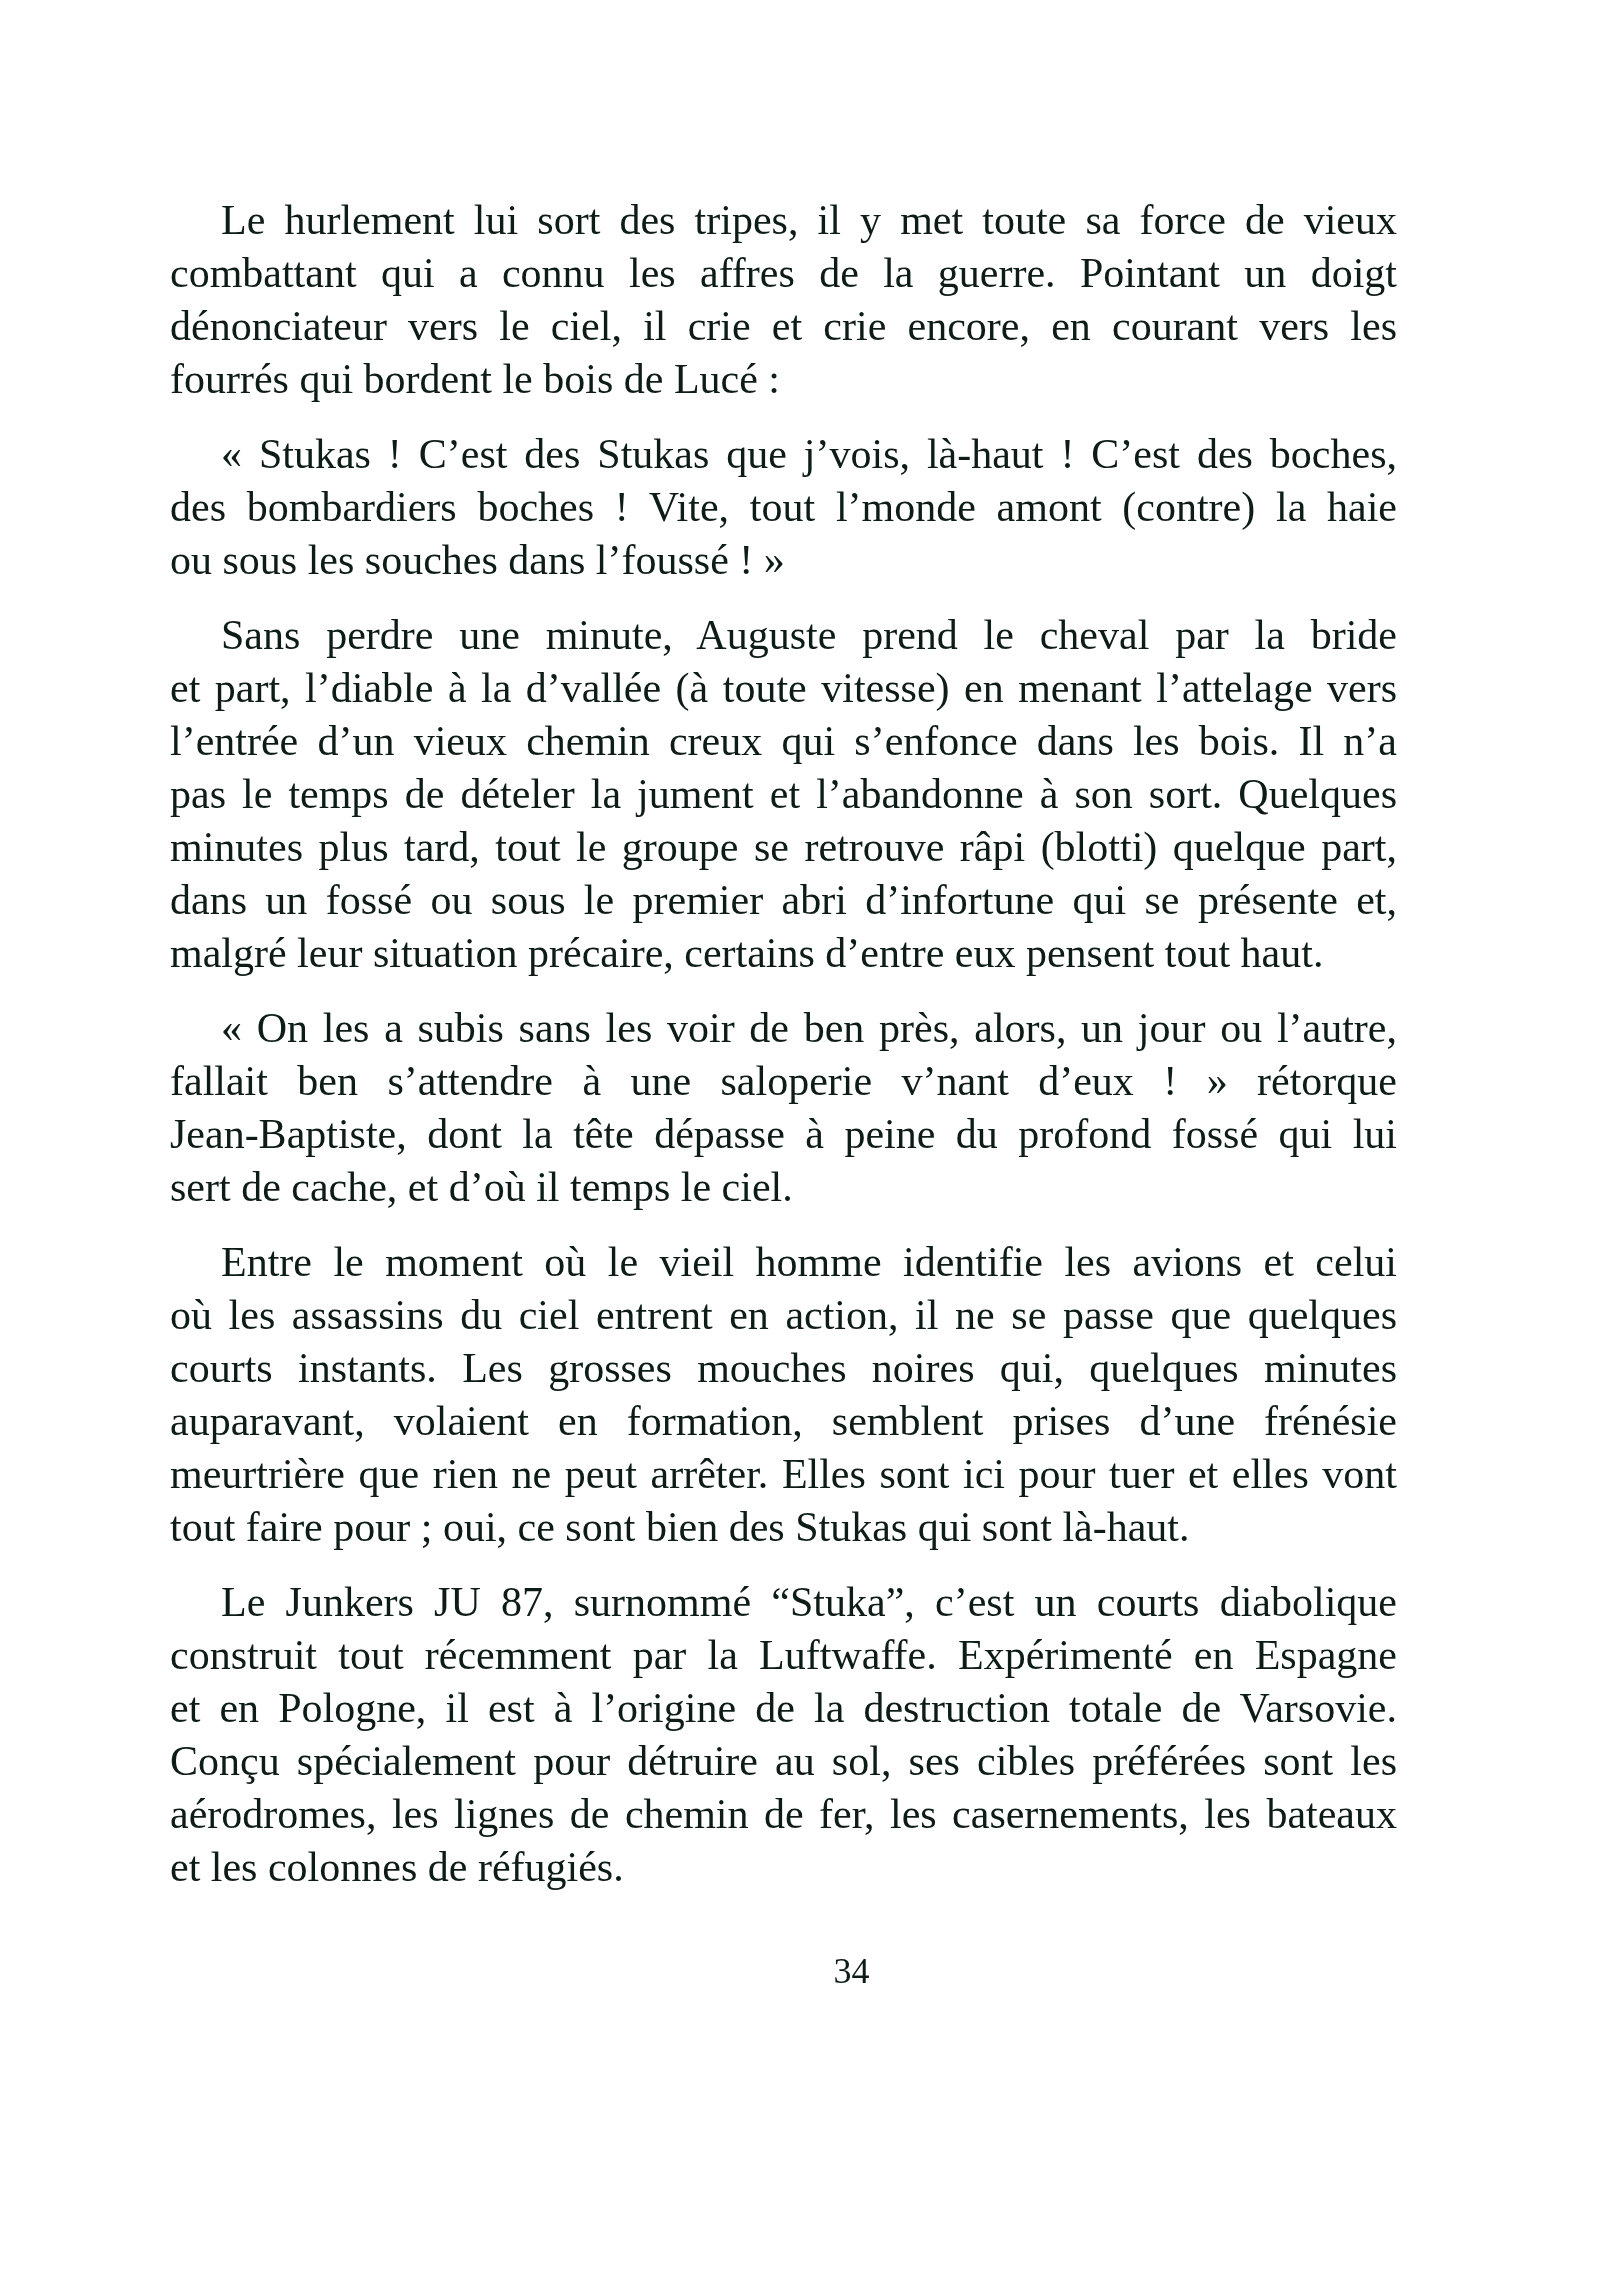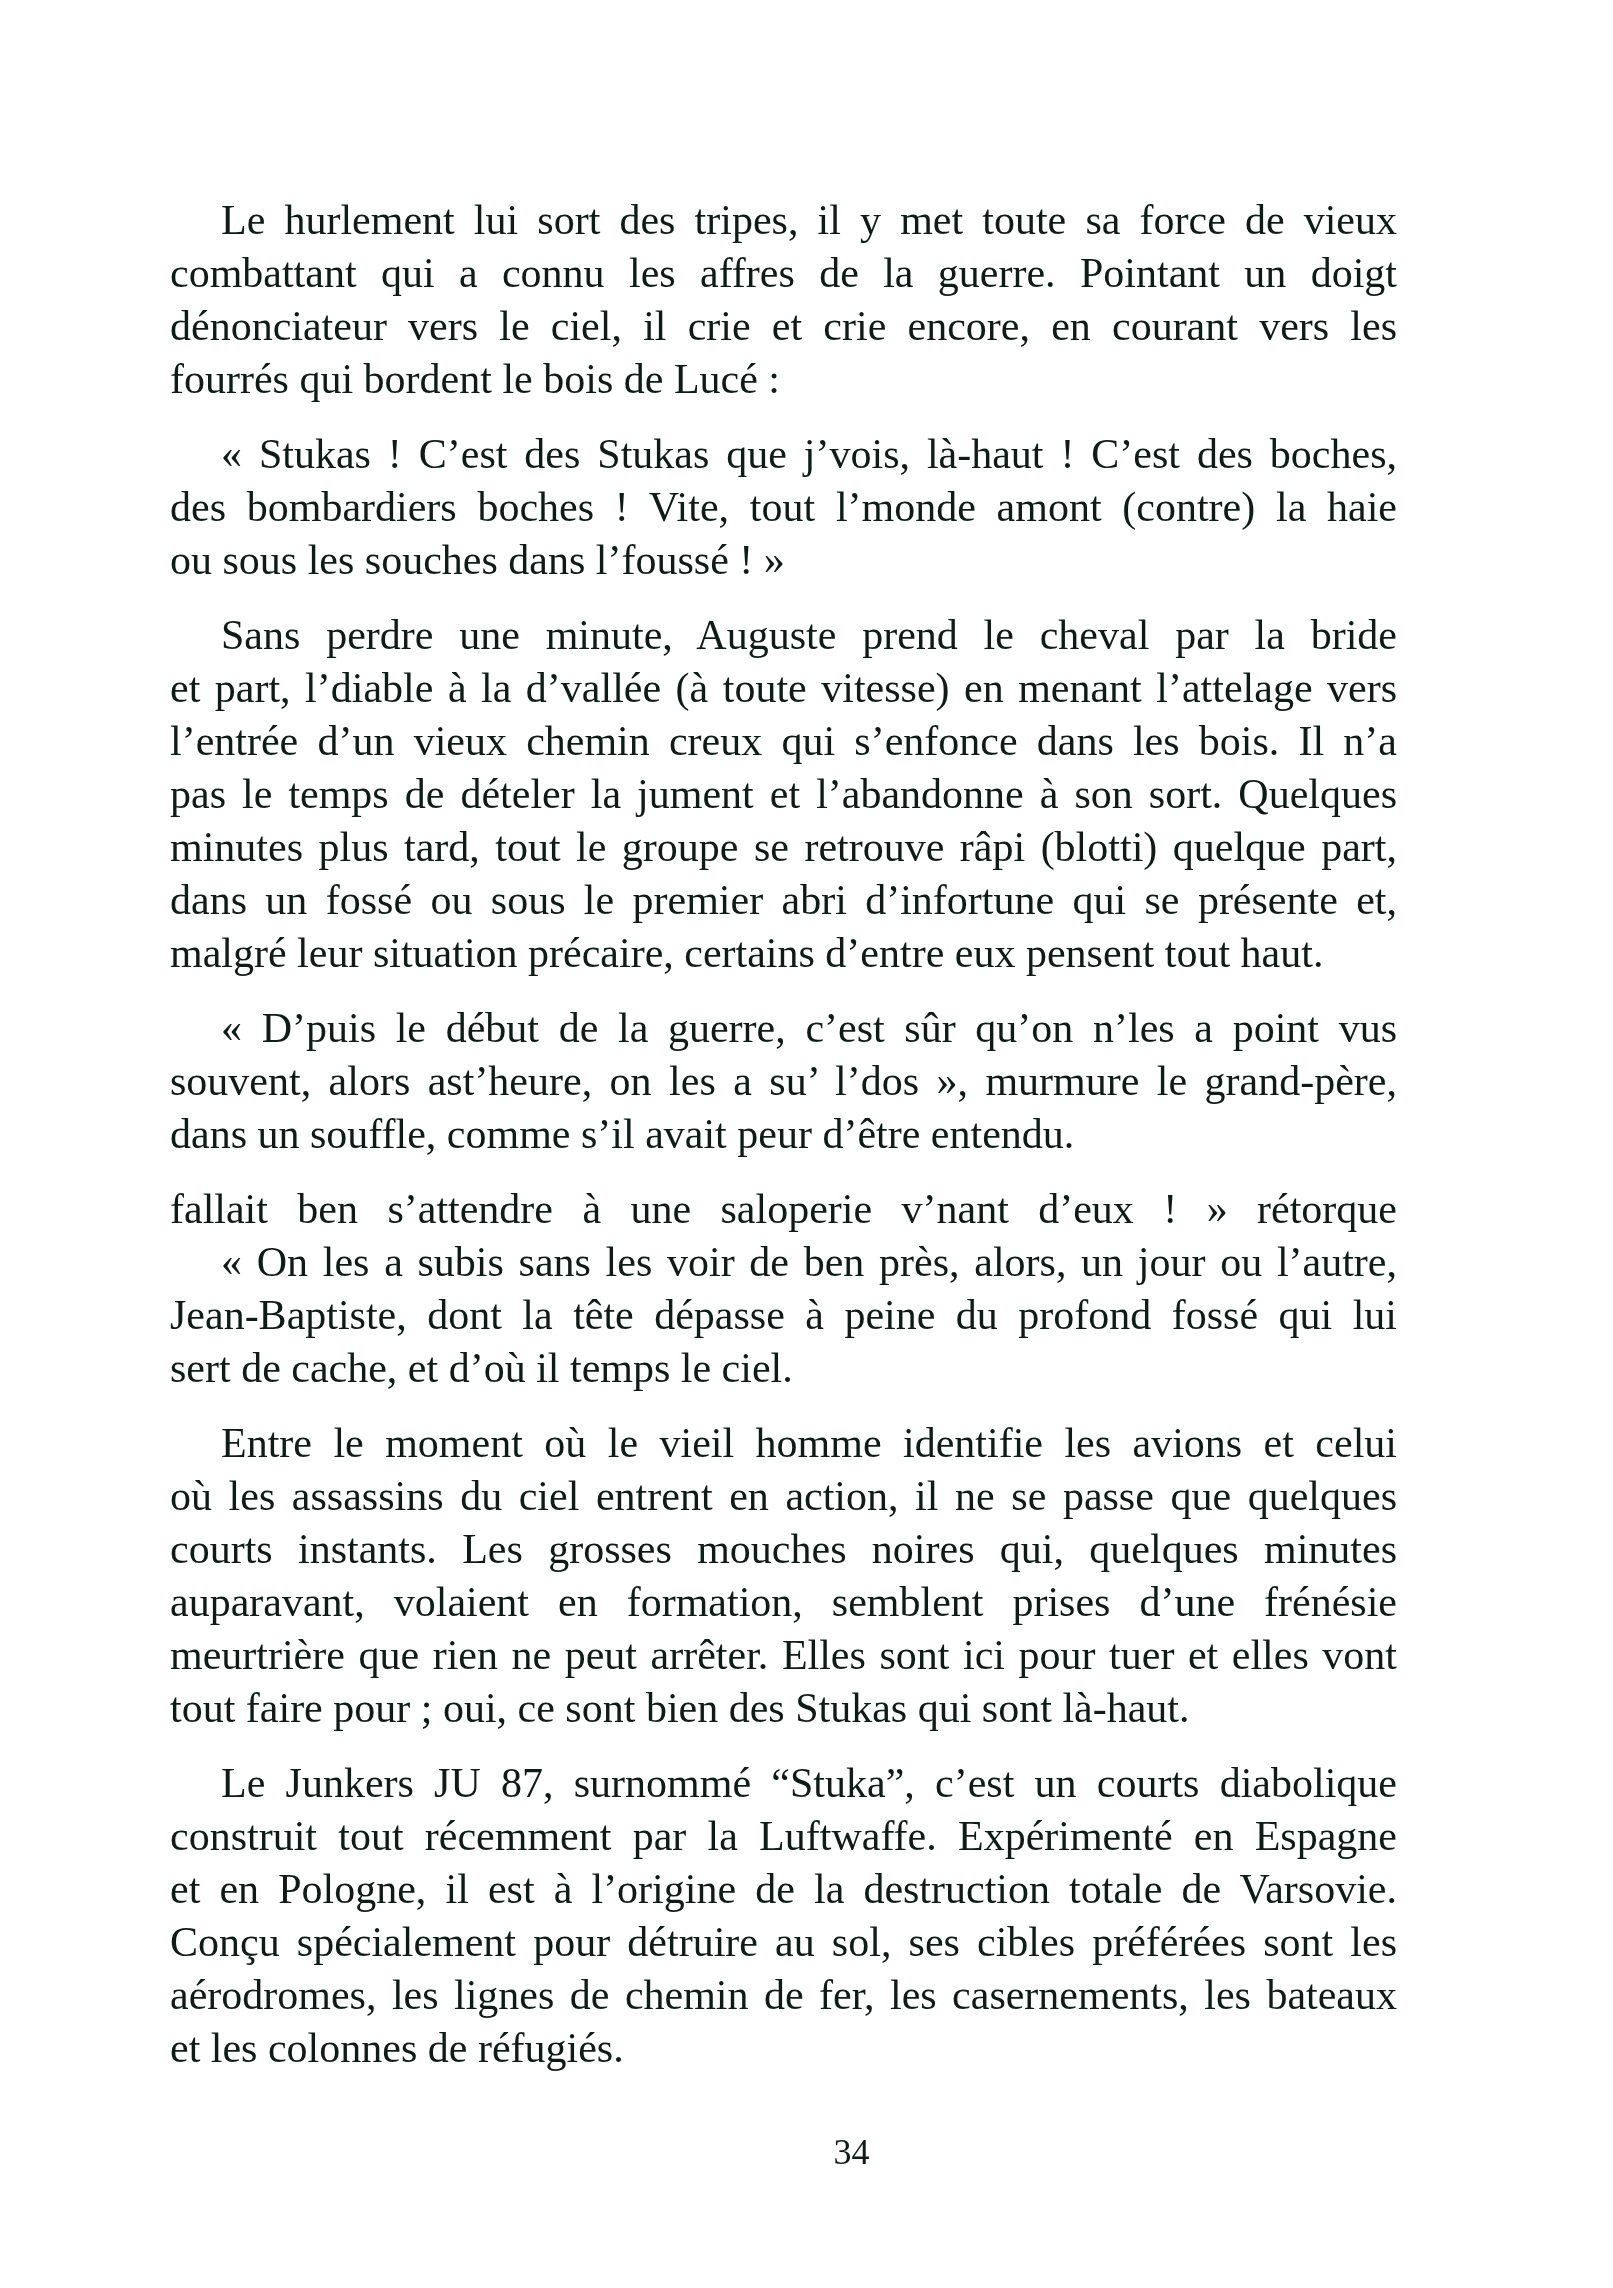--- a/index.html
+++ b/index.html
@@ -66,27 +66,22 @@
       <div class="para">
         <div class="line first">Sans perdre une minute, Auguste prend le cheval par la bride</div>
         <div class="line">et part, l’diable à la d’vallée (à toute vitesse) en menant l’attelage vers</div>
         <div class="line">l’entrée d’un vieux chemin creux qui s’enfonce dans les bois. Il n’a</div>
         <div class="line">pas le temps de dételer la jument et l’abandonne à son sort. Quelques</div>
         <div class="line">minutes plus tard, tout le groupe se retrouve râpi (blotti) quelque part,</div>
         <div class="line">dans un fossé ou sous le premier abri d’infortune qui se présente et,</div>
         <div class="line last">malgré leur situation précaire, certains d’entre eux pensent tout haut.</div>
       </div>
       <div class="para">
-        <div class="line first">« D’puis le début de la guerre, c’est sûr qu’on n’les a point vus</div>
-        <div class="line">souvent, alors ast’heure, on les a su’ l’dos », murmure le grand-père,</div>
-        <div class="line last">dans un souffle, comme s’il avait peur d’être entendu.</div>
-      </div>
-      <div class="para">
+        <div class="line first">« On les a subis sans les voir de ben près, alors, un jour ou l’autre,</div>
         <div class="line">fallait ben s’attendre à une saloperie v’nant d’eux ! » rétorque</div>
-        <div class="line first">« On les a subis sans les voir de ben près, alors, un jour ou l’autre,</div>
         <div class="line">Jean-Baptiste, dont la tête dépasse à peine du profond fossé qui lui</div>
         <div class="line last">sert de cache, et d’où il temps le ciel.</div>
       </div>
       <div class="para">
         <div class="line first">Entre le moment où le vieil homme identifie les avions et celui</div>
         <div class="line">où les assassins du ciel entrent en action, il ne se passe que quelques</div>
         <div class="line">courts instants. Les grosses mouches noires qui, quelques minutes</div>
         <div class="line">auparavant, volaient en formation, semblent prises d’une frénésie</div>
         <div class="line">meurtrière que rien ne peut arrêter. Elles sont ici pour tuer et elles vont</div>
         <div class="line last">tout faire pour ; oui, ce sont bien des Stukas qui sont là-haut.</div>

